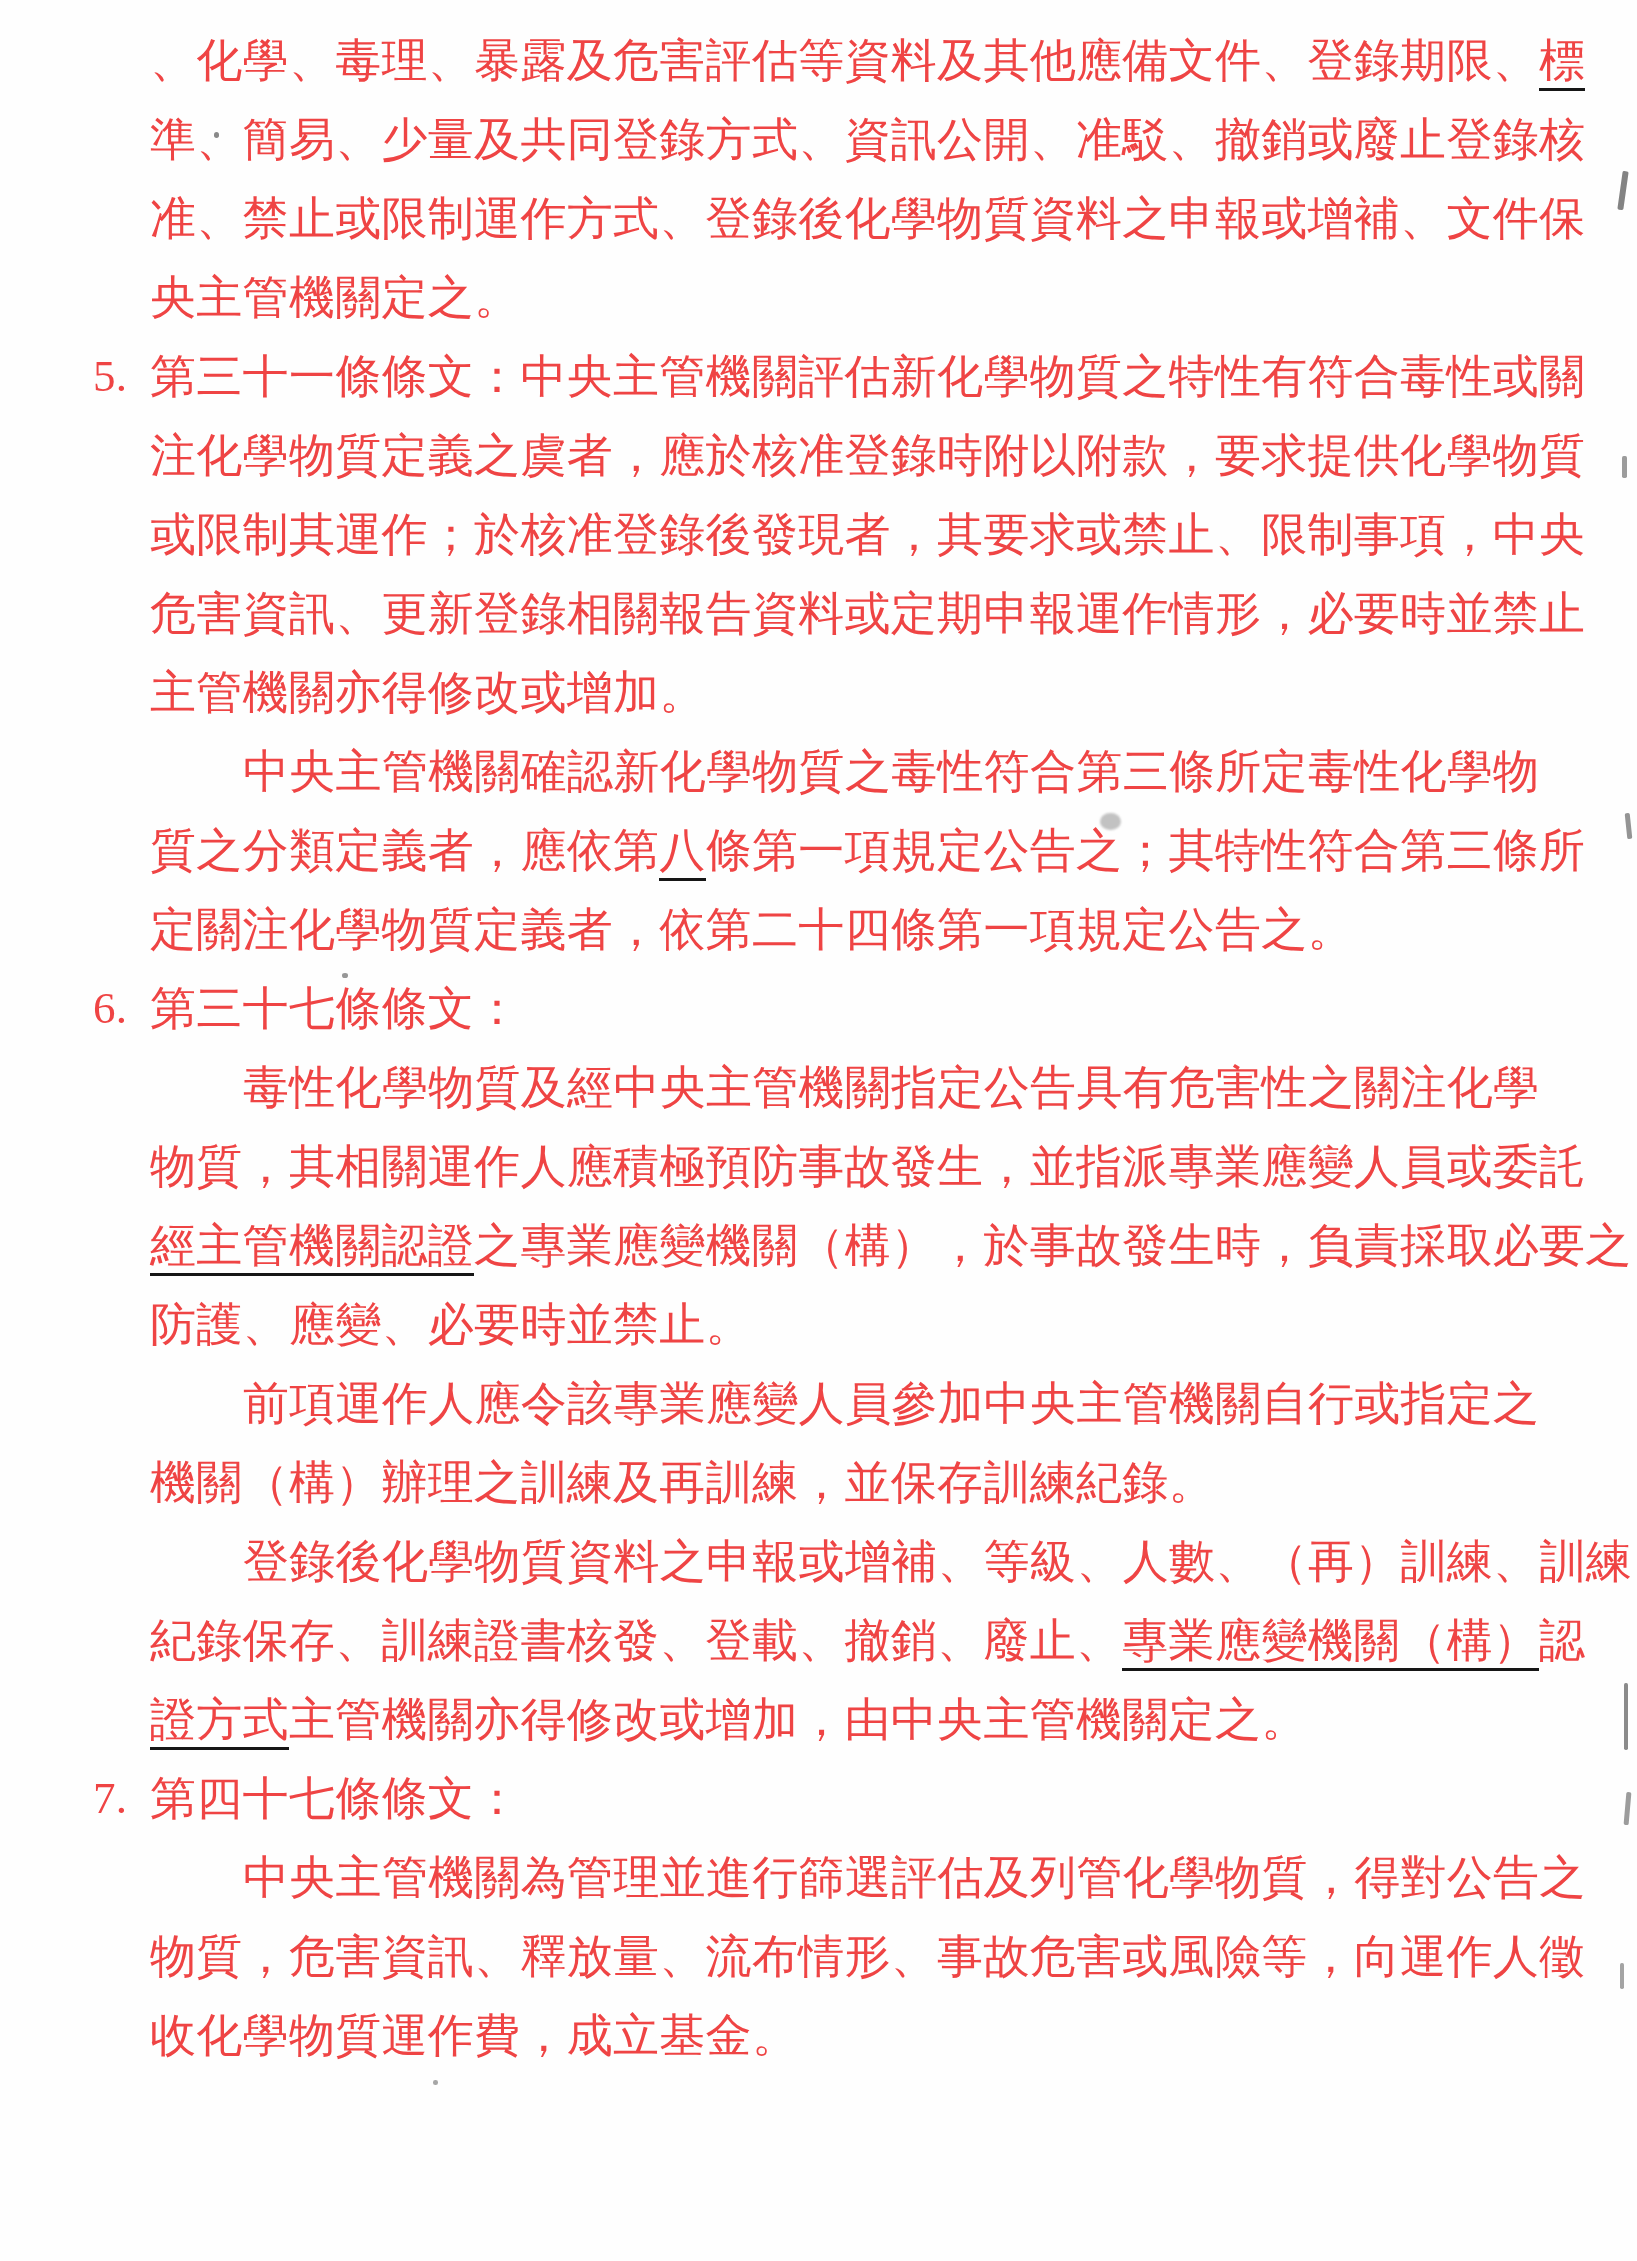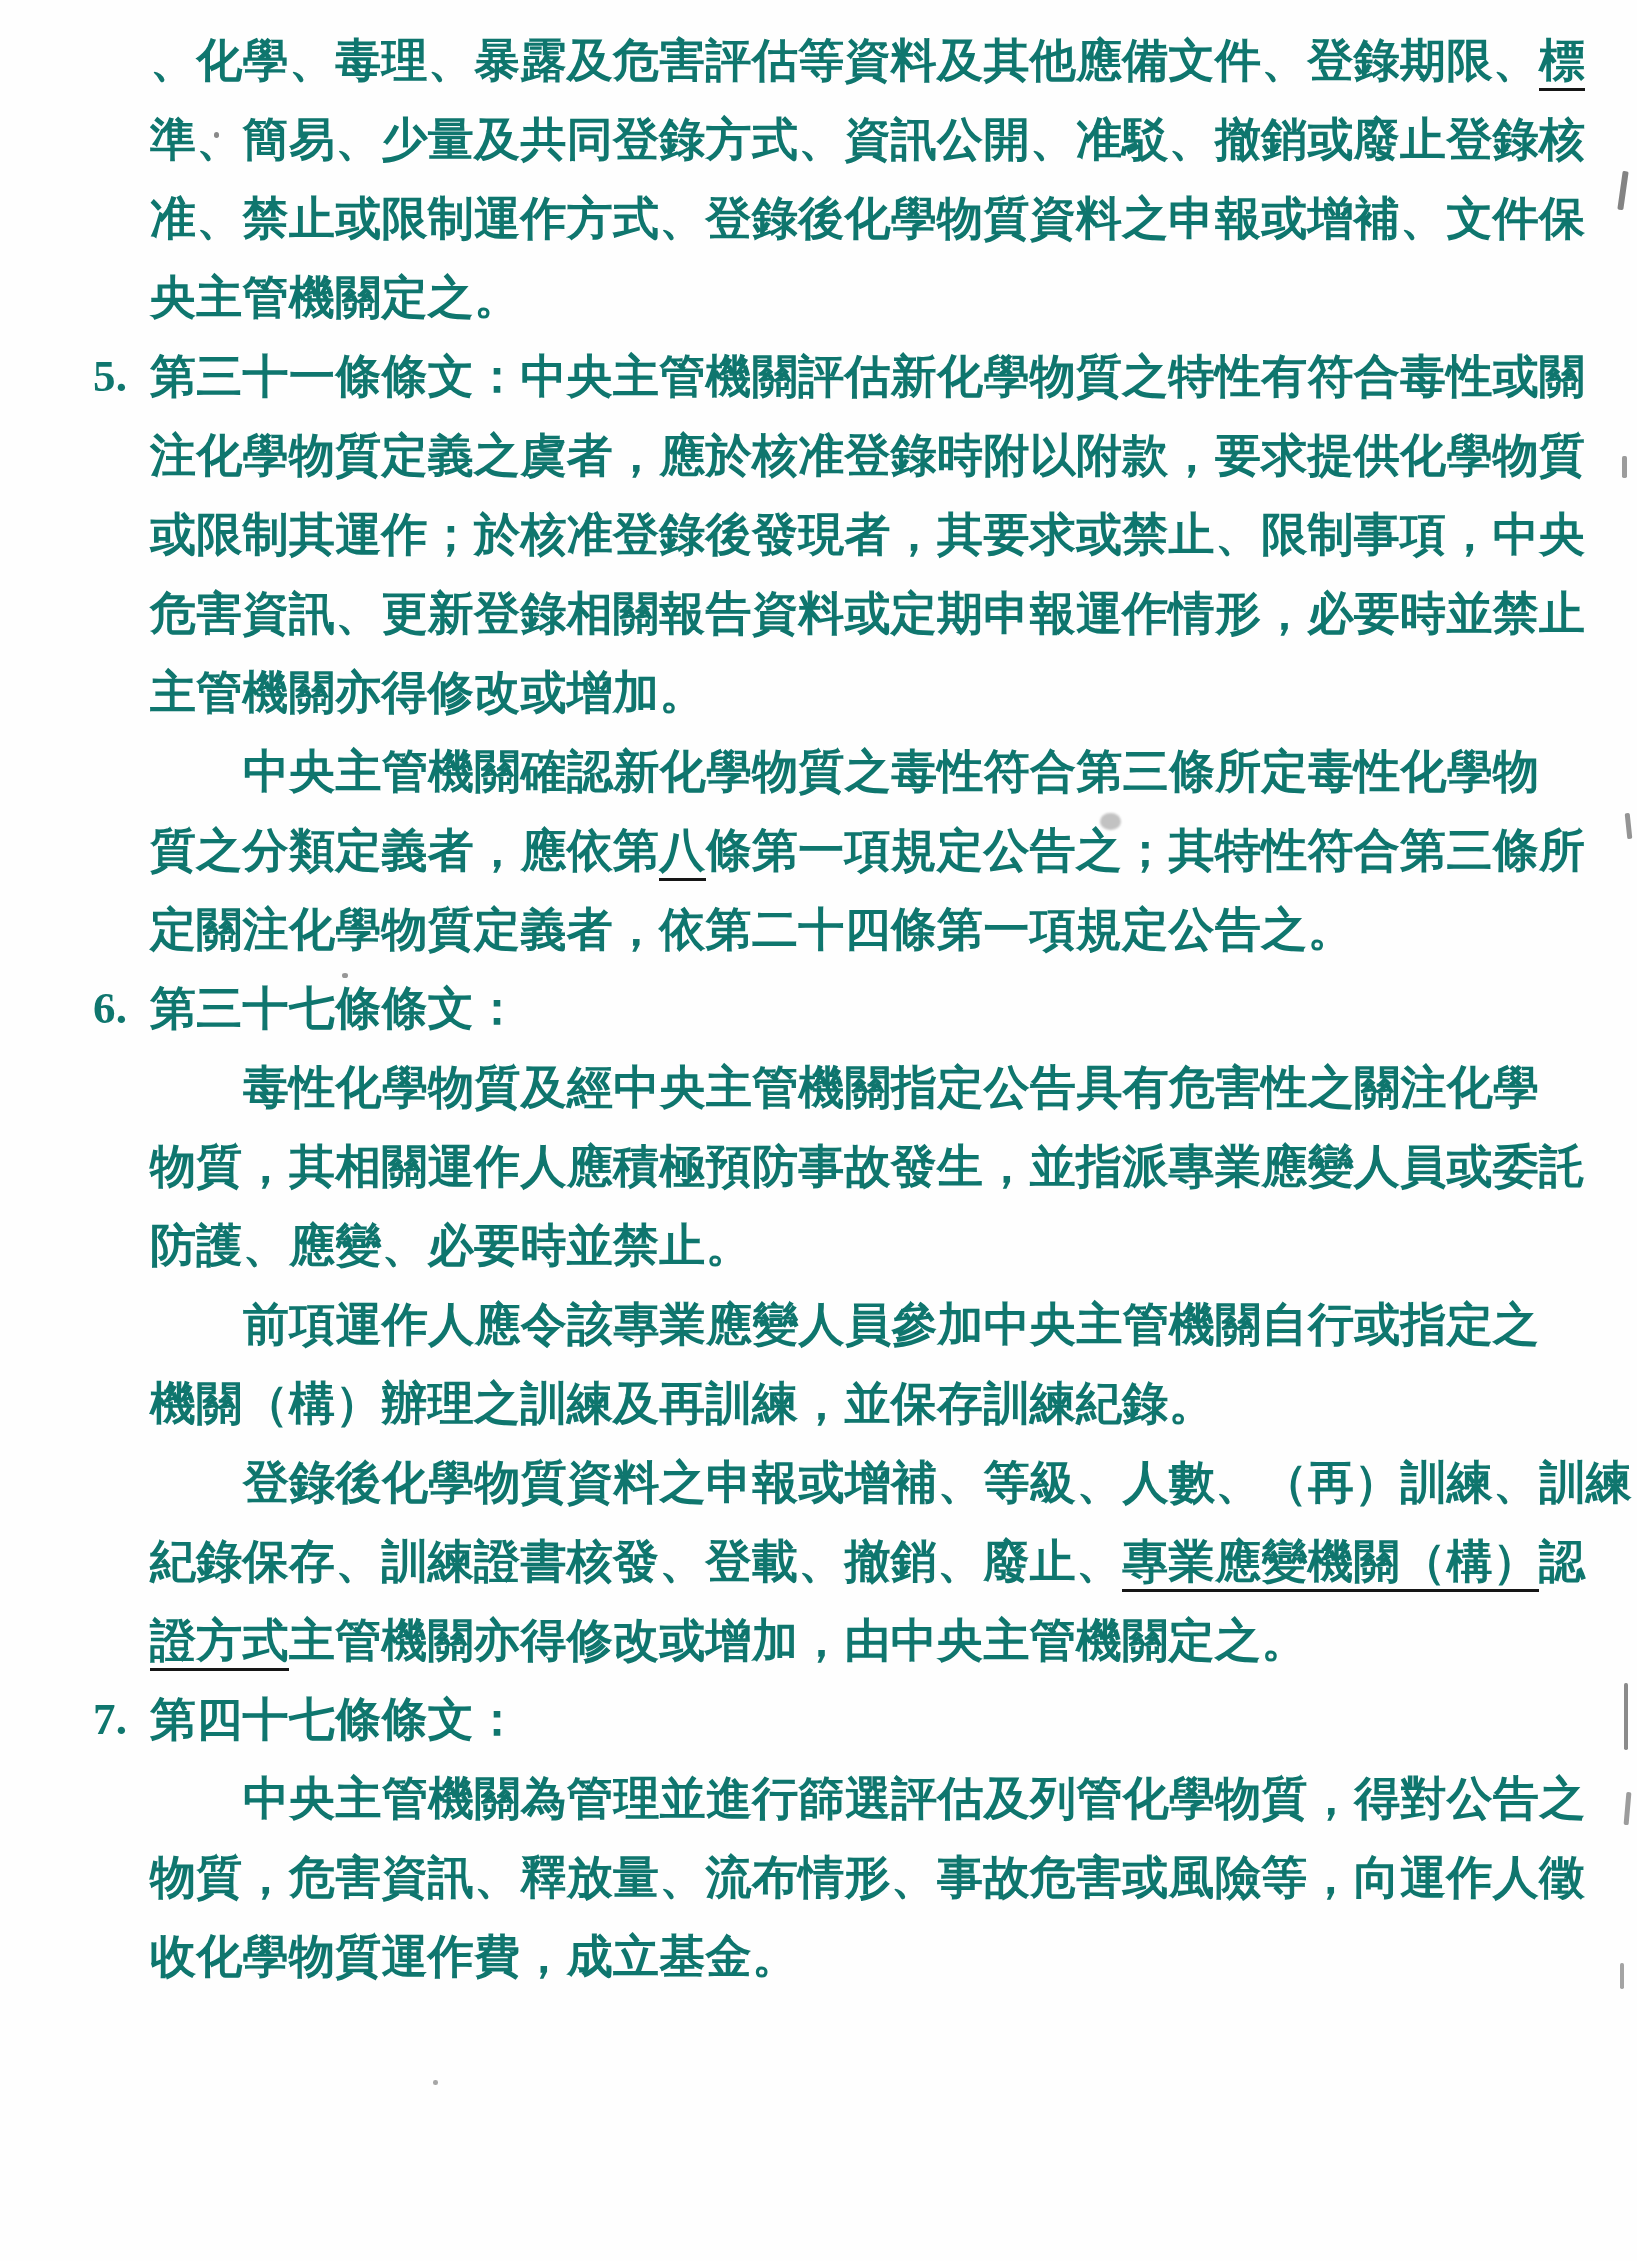--- a/index.html
+++ b/index.html
@@ -19,22 +19,21 @@
     top:20.5px;
     width:1461px;
   }
   .line{
     position:relative;
     height:79px;
     line-height:79px;
     font-size:46px;
     letter-spacing:0.3px;
     white-space:nowrap;
-    color:#0f766e;
-    font-weight:bold;
+    color:#ef4444;
   }
   .line.indent{ padding-left:93px; }
   .num{
     position:absolute;
     left:-57px;
     top:0;
     font-size:45px;
   }
   .u{
     border-bottom:3.4px solid #161616;
@@ -70,20 +69,21 @@
       <div class="line"><span>注化學物質定義之虞者，應於核准登錄時附以附款，要求提供化學物質</span></div>
       <div class="line"><span>或限制其運作；於核准登錄後發現者，其要求或禁止、限制事項，中央</span></div>
       <div class="line"><span>危害資訊、更新登錄相關報告資料或定期申報運作情形，必要時並禁止</span></div>
       <div class="line"><span>主管機關亦得修改或增加。</span></div>
       <div class="line indent"><span>中央主管機關確認新化學物質之毒性符合第三條所定毒性化學物</span></div>
       <div class="line"><span>質之分類定義者，應依第</span><span class="u">八</span><span>條第一項規定公告之；其特性符合第三條所</span></div>
       <div class="line"><span>定關注化學物質定義者，依第二十四條第一項規定公告之。</span></div>
       <div class="line"><span class="num">6.</span><span>第三十七條條文：</span></div>
       <div class="line indent"><span>毒性化學物質及經中央主管機關指定公告具有危害性之關注化學</span></div>
       <div class="line"><span>物質，其相關運作人應積極預防事故發生，並指派專業應變人員或委託</span></div>
+      <div class="line"><span class="u">經主管機關認證</span><span>之專業應變機關（構），於事故發生時，負責採取必要之</span></div>
       <div class="line"><span>防護、應變、必要時並禁止。</span></div>
       <div class="line indent"><span>前項運作人應令該專業應變人員參加中央主管機關自行或指定之</span></div>
       <div class="line"><span>機關（構）辦理之訓練及再訓練，並保存訓練紀錄。</span></div>
       <div class="line indent"><span>登錄後化學物質資料之申報或增補、等級、人數、（再）訓練、訓練</span></div>
       <div class="line"><span>紀錄保存、訓練證書核發、登載、撤銷、廢止、</span><span class="u">專業應變機關（構）</span><span>認</span></div>
       <div class="line"><span class="u">證方式</span><span>主管機關亦得修改或增加，由中央主管機關定之。</span></div>
       <div class="line"><span class="num">7.</span><span>第四十七條條文：</span></div>
       <div class="line indent"><span>中央主管機關為管理並進行篩選評估及列管化學物質，得對公告之</span></div>
       <div class="line"><span>物質，危害資訊、釋放量、流布情形、事故危害或風險等，向運作人徵</span></div>
       <div class="line"><span>收化學物質運作費，成立基金。</span></div>

